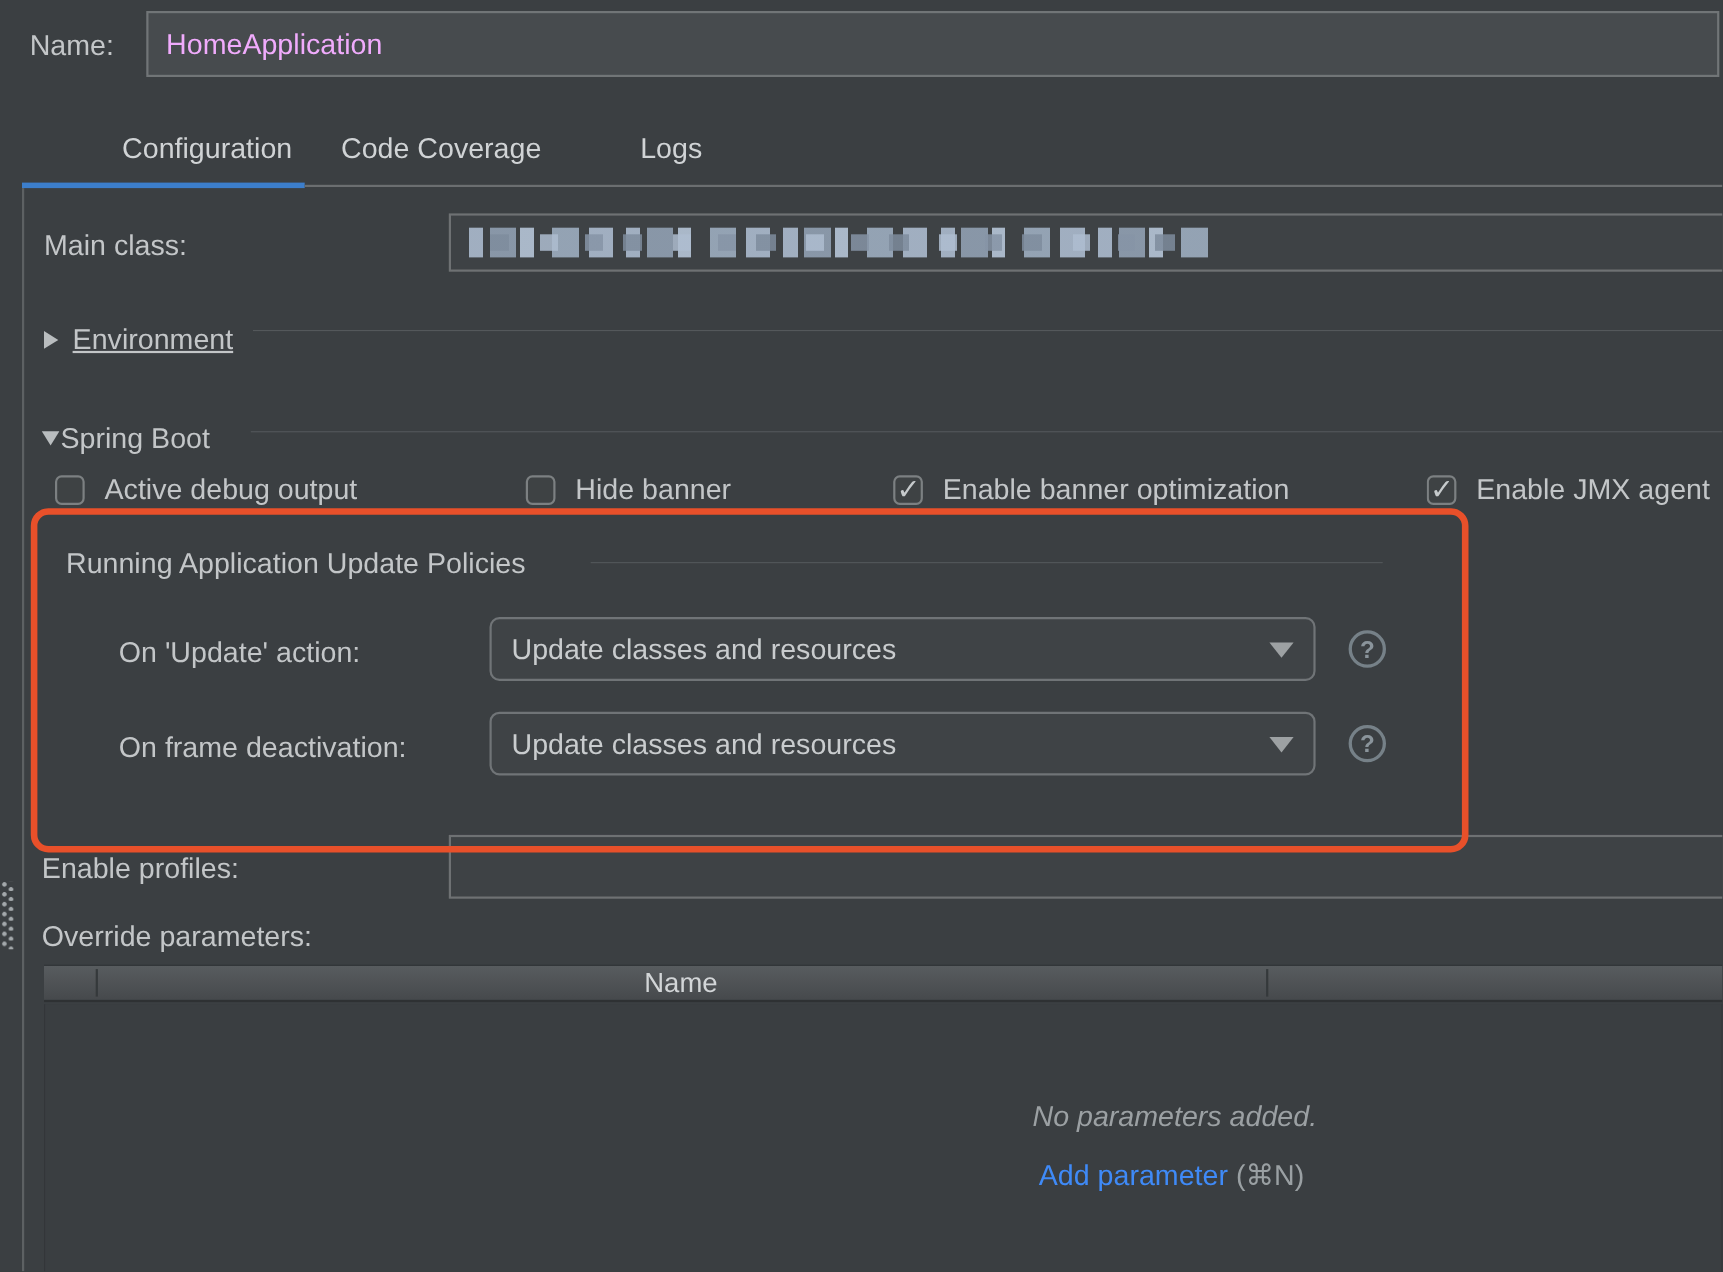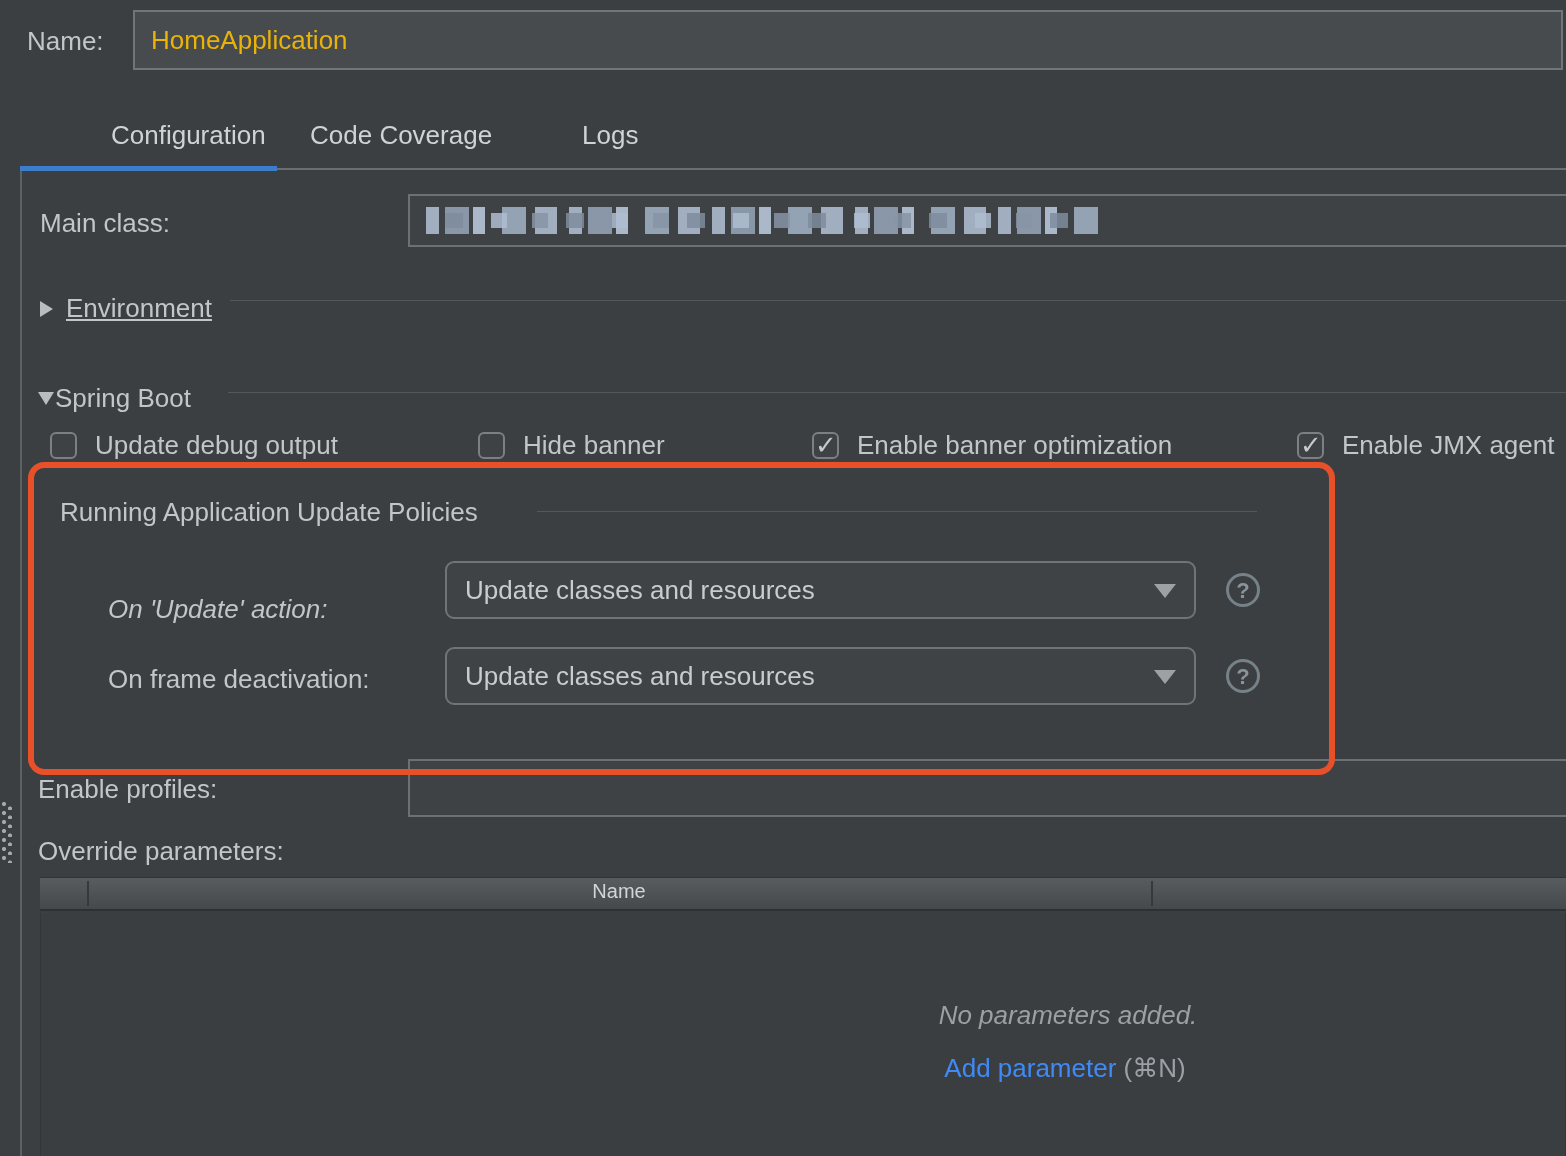--- a/index.html
+++ b/index.html
@@ -10,21 +10,21 @@
     font-family:"Liberation Sans","DejaVu Sans",sans-serif;
     color:#c3c6c8; font-size:26px;
   }
   .abs { position:absolute; }
   .label { color:#c3c6c8; white-space:nowrap; }
 
   
   #name-field {
     left:133px; top:10px; width:1430px; height:60px;
     background:#474b4e; border:2px solid #717577; outline:none;
-    color:#eab308; font-size:26px; font-family:inherit; padding:0 16px;
+    color:#f0abfc; font-size:26px; font-family:inherit; padding:0 16px;
   }
 
   
   .tab { cursor:default; color:#d0d3d5; }
   #tab-underline-active { left:20px; top:166px; width:257px; height:5px; background:#3c7ecb; }
   #tab-line { left:277px; top:168px; width:1289px; height:2px; background:#6b6e70; }
   #panel-border { left:20px; top:171px; width:2px; height:985px; background:#5d6163; }
 
   
   .field {
@@ -106,21 +106,21 @@
   
   #param-table { left:40px; top:877px; width:1526px; height:279px; }
   #param-header {
     position:absolute; left:0; top:0; right:0; height:34px;
     background:linear-gradient(#585c5f,#46494c);
     border-top:1px solid #303436; border-bottom:2px solid #2e3133;
   }
   .col-divider { position:absolute; top:3px; bottom:3px; width:2px; background:#35393b; }
   #param-header .hdr-name {
     position:absolute; left:47px; width:1064px; top:2px; text-align:center;
-    color:#d2d5d7; font-size:20px;
+    color:#d2d5d7; font-size:25px;
   }
   #param-body {
     position:absolute; left:0; top:36px; right:0; bottom:0;
     background:#3a3e41; border-left:1px solid #333639; border-right:1px solid #333639;
   }
   #empty-text { left:915px; top:1000px; width:306px; text-align:center; color:#9ba0a3; white-space:nowrap;font-style:italic; }
   #add-param-row { left:765px; top:1053px; width:600px; text-align:center; white-space:nowrap; }
   #add-param-link { color:#3f8af7; cursor:pointer; }
   #add-param-shortcut { color:#9aa0a3; }
 
@@ -161,21 +161,21 @@
   <div class="abs sep-line" style="left:230px; top:300px; width:1336px;"></div>
 
   <div class="abs" style="left:38px; top:383px; display:flex; align-items:center; gap:1px;">
     <span class="tri-down"></span>
     <span class="label">Spring Boot</span>
   </div>
   <div class="abs sep-line" style="left:228px; top:392px; width:1338px;"></div>
 
   <div class="abs cb-row" style="left:50px; top:430px;">
     <span class="cb-box"></span>
-    <span class="label">Update debug output</span>
+    <span class="label">Active debug output</span>
   </div>
   <div class="abs cb-row" style="left:478px; top:430px;">
     <span class="cb-box"></span>
     <span class="label">Hide banner</span>
   </div>
   <div class="abs cb-row checked" style="left:812px; top:430px;">
     <span class="cb-box">
         <span class="cb-check">✓</span>
       </span>
     <span class="label">Enable banner optimization</span>
@@ -185,21 +185,21 @@
         <span class="cb-check">✓</span>
       </span>
     <span class="label">Enable JMX agent</span>
   </div>
 
   <div class="abs" id="highlight-box"></div>
 
   <div class="abs label" style="left:60px; top:497px;">Running Application Update Policies</div>
   <div class="abs sep-line" style="left:537px; top:511px; width:720px;"></div>
 
-  <div class="abs label" style="left:108px; top:594px;font-style:italic;">On 'Update' action:</div>
+  <div class="abs label" style="left:108px; top:578px;">On 'Update' action:</div>
   <div class="dropdown" style="left:445px; top:561px;">
     <span class="dd-text">Update classes and resources</span>
     <span class="dd-arrow"></span>
   </div>
   <div class="help-icon" style="left:1226px; top:573px;">?</div>
 
   <div class="abs label" style="left:108px; top:664px;">On frame deactivation:</div>
   <div class="dropdown" style="left:445px; top:647px;">
     <span class="dd-text">Update classes and resources</span>
     <span class="dd-arrow"></span>

